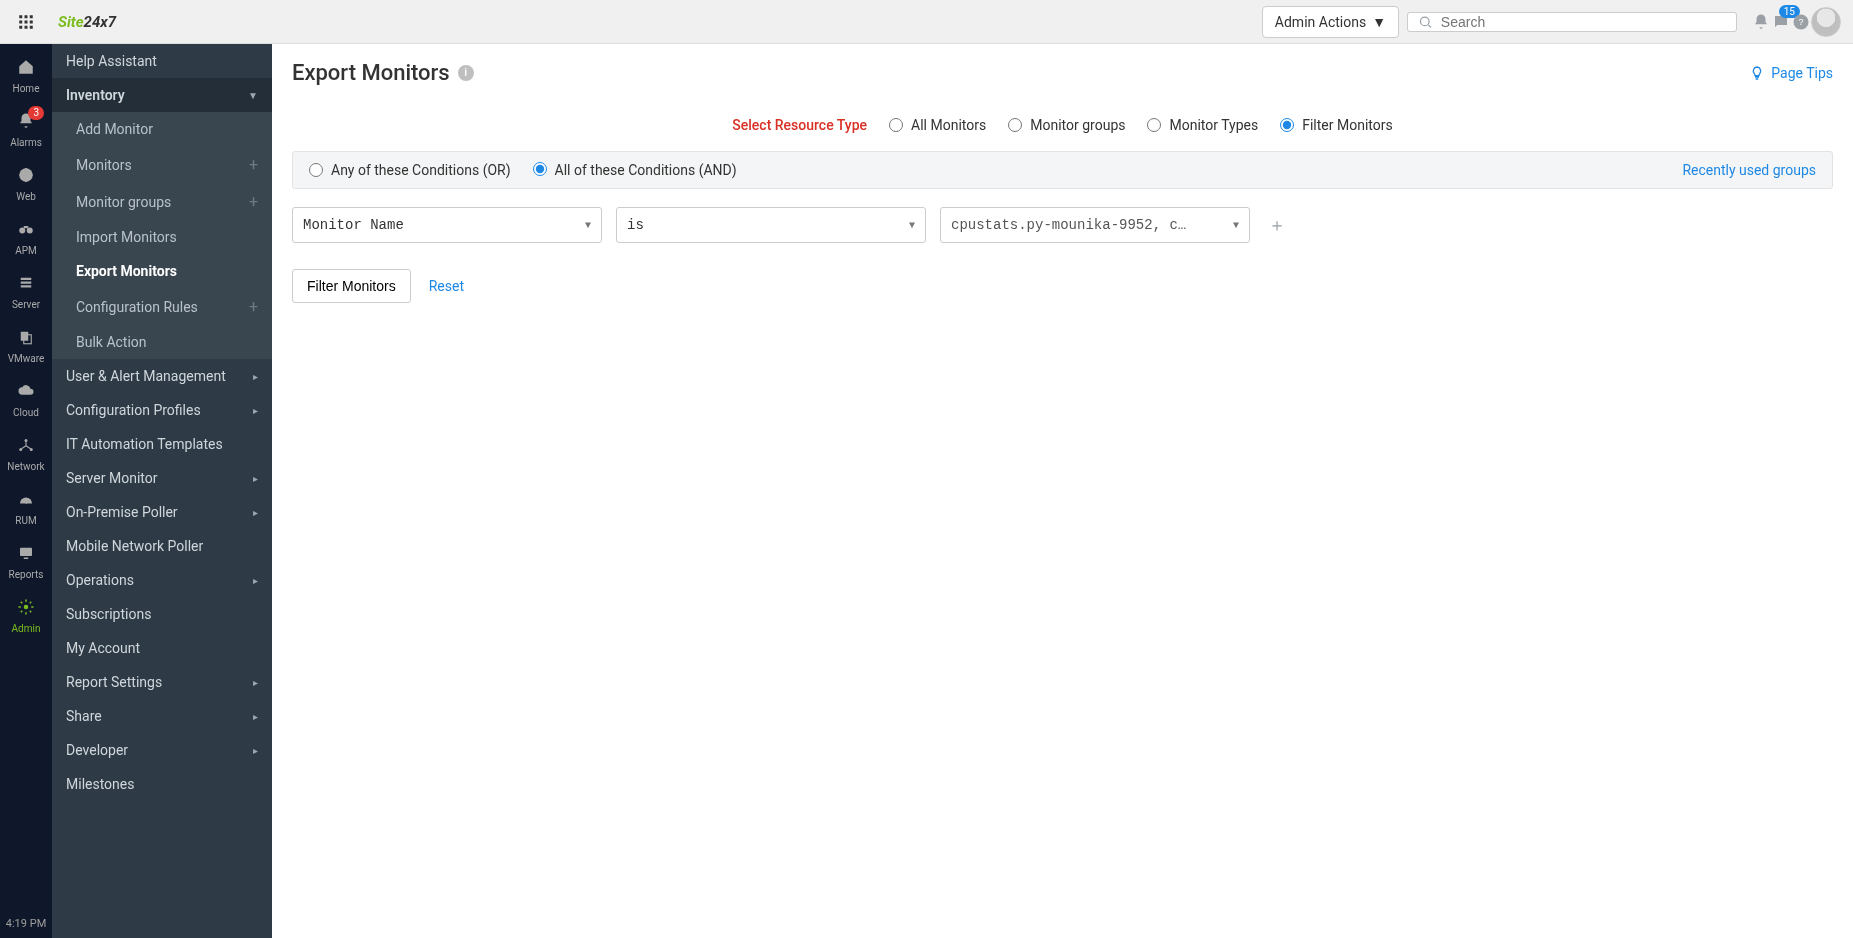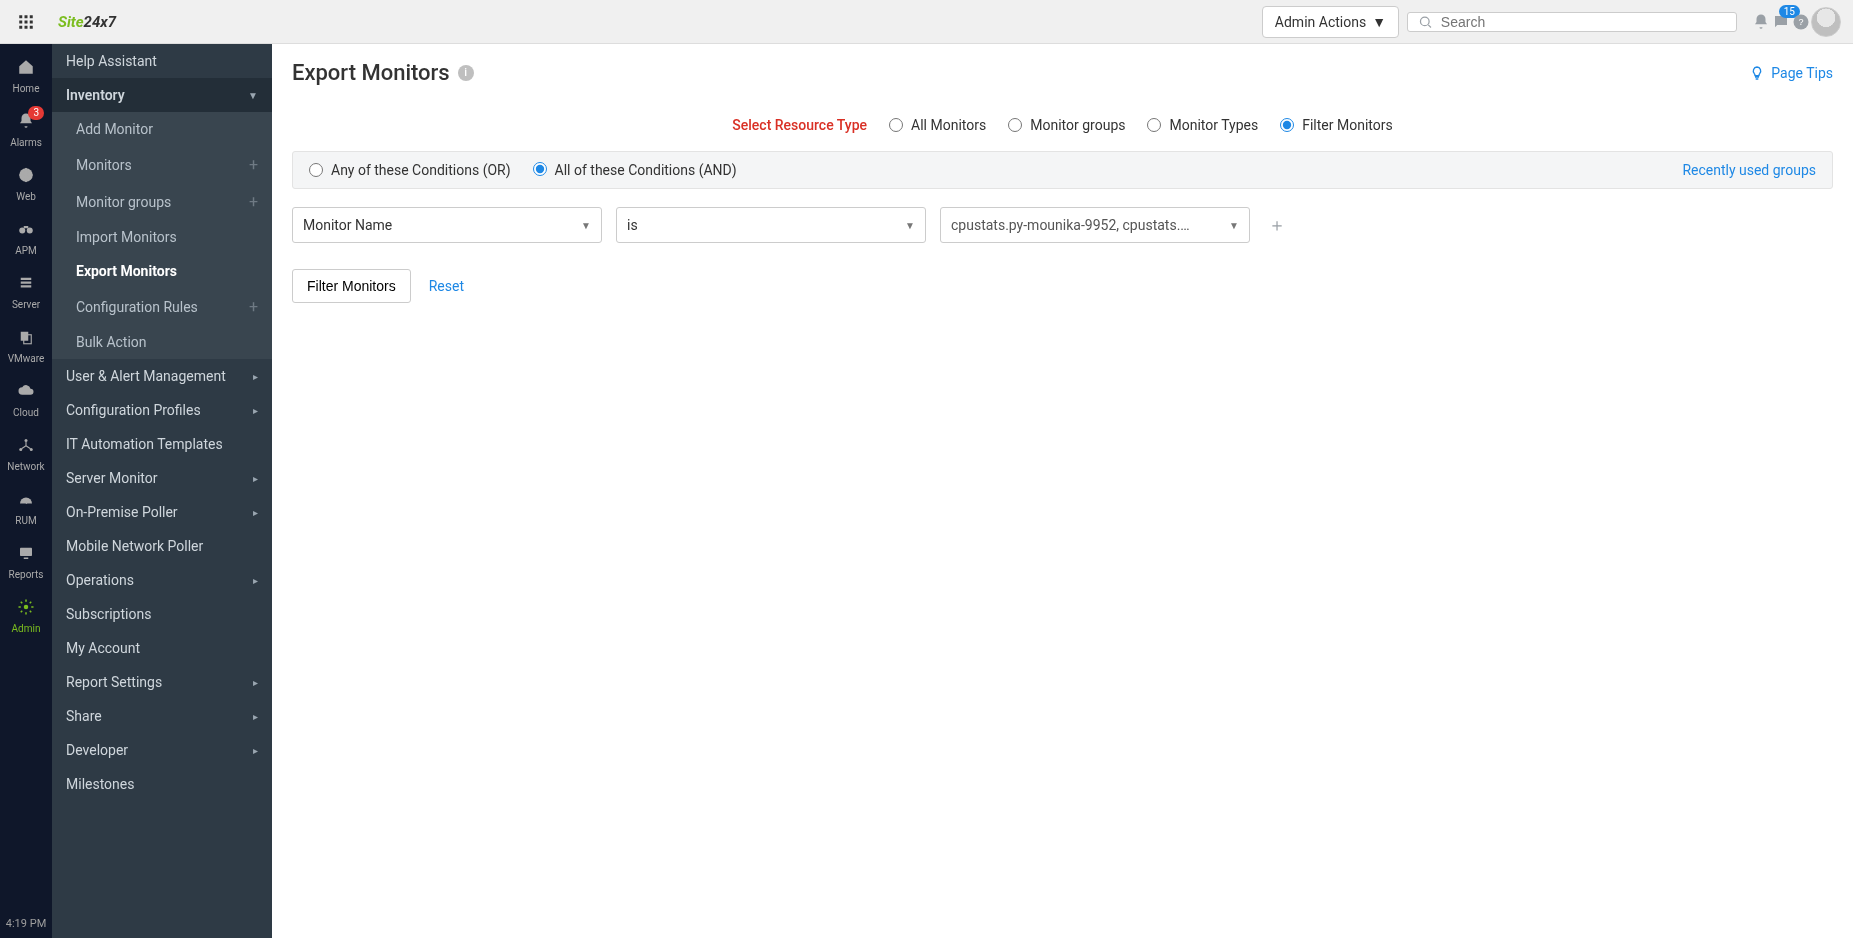--- a/index.html
+++ b/index.html
@@ -55,21 +55,21 @@
 
   .row-radios { display:flex; align-items:center; gap: 22px; padding: 14px 0 18px; justify-content:center; }
   .red { color:#d93025; font-weight:500; }
   .rlabeltxt { color:#333; }
   .radio { width:14px; height:14px; accent-color:#1e88e5; }
 
   .cond-bar { background:#f4f5f6; border:1px solid #e3e3e3; border-radius:3px; padding: 10px 16px; display:flex; align-items:center; }
   .cond-bar .opts { display:flex; align-items:center; gap: 22px; }
   .cond-bar .rulink { margin-left:auto; color:#1e88e5; cursor:pointer; }
 
-  .filter-row { display:flex; align-items:center; gap: 14px; margin-top: 18px; }
+  .filter-row { display:flex; align-items:center; gap: 14px; margin-top: 18px; font-family: Liberation Mono, monospace; }
   .dd { border:1px solid #ccc; border-radius:3px; height: 36px; display:flex; align-items:center; padding: 0 10px; background:#fff; cursor:pointer; justify-content:space-between; }
   .dd .caret { font-size:10px; color:#777; }
   .dd1 { width: 310px; }
   .dd2 { width: 310px; }
   .dd3 { width: 310px; }
   .dd3 .txt { color:#555; white-space:nowrap; overflow:hidden; text-overflow:ellipsis; max-width: 240px; }
   .plus-btn { color:#9aa0a6; font-size:18px; cursor:pointer; padding:0 4px; }
 
   .action-row { display:flex; align-items:center; gap: 18px; margin-top: 26px; }
   .btn { border:1px solid #ccc; background:#fff; border-radius:3px; height:34px; padding:0 14px; cursor:pointer; font-size:14px; }

